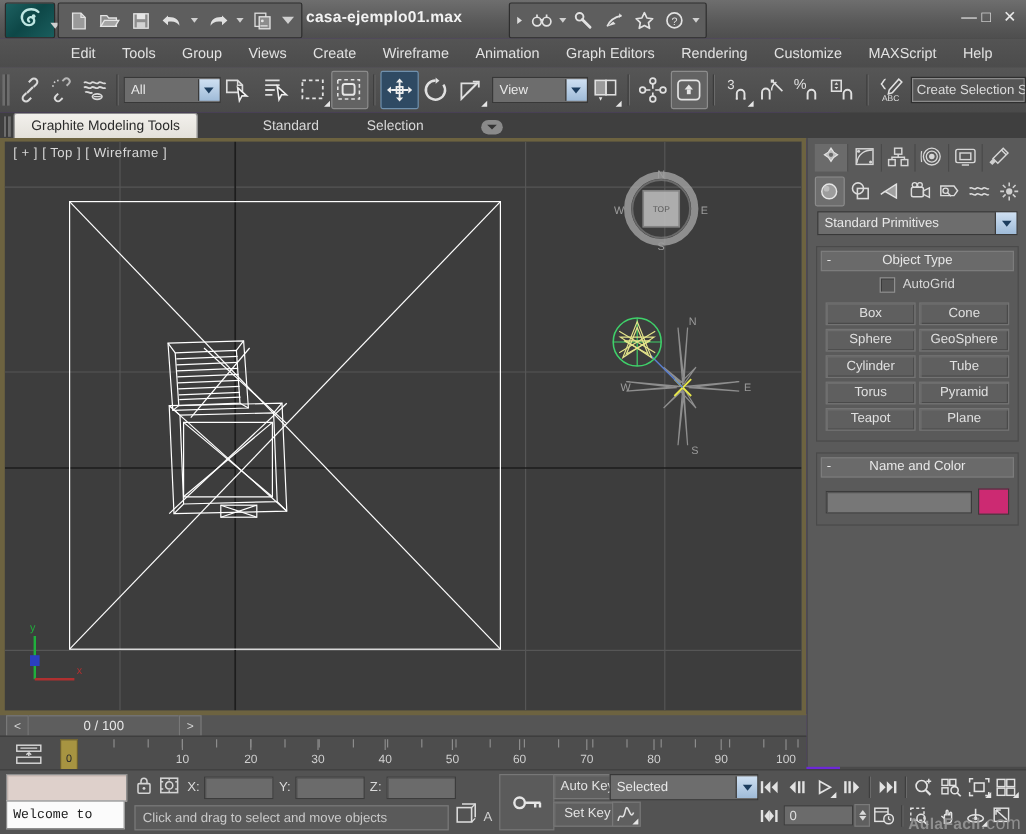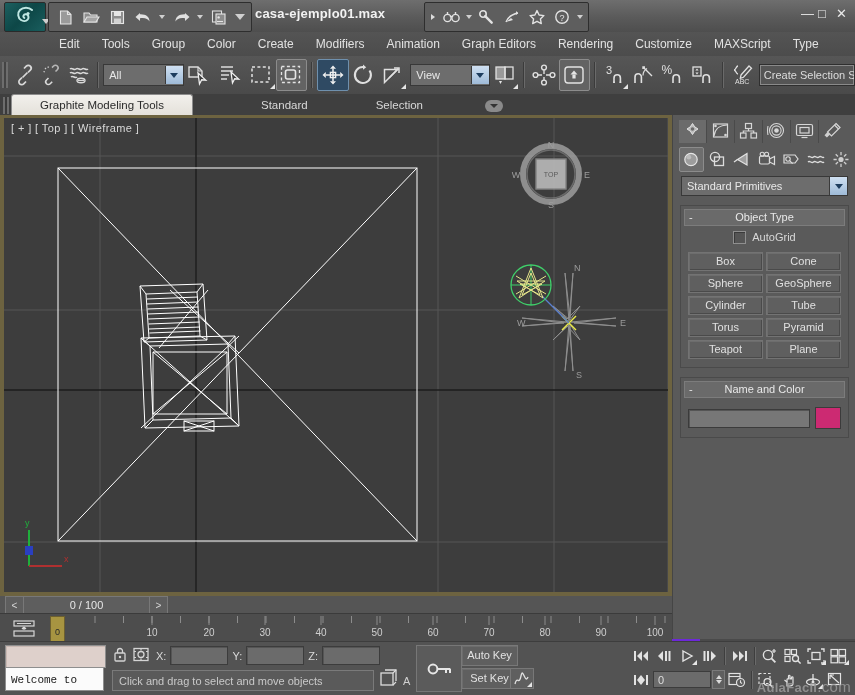--- a/index.html
+++ b/index.html
@@ -91,21 +91,21 @@
 
   
   .ribbonrow{
     position:absolute;left:0;top:94px;width:855px;height:21px;
     background:#3f3f3f;border-bottom:1px solid #7d7047;
     display:flex;align-items:flex-end;
   }
   .rgrip{width:6px;height:17px;margin:0 2px 1px 3px;
     background:repeating-linear-gradient(90deg,#6d6d6d 0 2px,#3a3a3a 2px 4px);}
   .rtab{
-    height:20px;line-height:20px;padding:0 20px;font-size:11.5px;color:#d8d8d8;
+    height:20px;line-height:20px;padding:0 6px;font-size:11.5px;color:#d8d8d8;
     text-align:center;
   }
   .rtab.active{
     background:linear-gradient(180deg,#f2f0ec 0%,#e4e1da 100%);
     color:#2b2b2b;border:1px solid #8d8d8d;border-bottom:none;
     border-radius:3px 3px 0 0;min-width:140px;
   }
   .rmore{
     width:18px;height:12px;background:#8a8a8a;border-radius:6px;
     display:flex;align-items:center;justify-content:center;margin-bottom:3px;
@@ -335,29 +335,29 @@
     <div class="winctl" id="w-min">—</div>
     <div class="winctl" id="w-max">□</div>
     <div class="winctl" id="w-close">✕</div>
   </div>
 
   <div class="menubar">
     <div style="width:48px"></div>
     <div class="menuitem">Edit</div>
     <div class="menuitem">Tools</div>
     <div class="menuitem">Group</div>
-    <div class="menuitem">Color</div>
+    <div class="menuitem">Views</div>
     <div class="menuitem">Create</div>
-    <div class="menuitem">Modifiers</div>
+    <div class="menuitem">Wireframe</div>
     <div class="menuitem">Animation</div>
     <div class="menuitem">Graph Editors</div>
     <div class="menuitem">Rendering</div>
     <div class="menuitem">Customize</div>
     <div class="menuitem">MAXScript</div>
-    <div class="menuitem">Type</div>
+    <div class="menuitem">Help</div>
   </div>
 
   <div class="maintoolbar">
     <div class="grip"></div>
 
     <div class="tbtn">
       <svg width="22" height="22" viewBox="0 0 22 22">
           <path d="M8 13.5l-2.3 2.3a2.8 2.8 0 1 0 4 4L12 17.5" fill="none" stroke="#d9d9d9" stroke-width="1.7"></path>
           <path d="M14 8.5l2.3-2.3a2.8 2.8 0 1 0-4-4L10 4.5" fill="none" stroke="#d9d9d9" stroke-width="1.7"></path>
           <path d="M8.5 13.5l5-5" stroke="#d9d9d9" stroke-width="1.7"></path>
@@ -901,20 +901,26 @@
       <svg width="30" height="16" viewBox="0 0 30 16">
           <circle cx="9" cy="8" r="4.4" fill="none" stroke="#e6e6e6" stroke-width="2"></circle>
           <path d="M13.4 8h13" stroke="#e6e6e6" stroke-width="2"></path>
           <path d="M22 8v4M26 8v4" stroke="#e6e6e6" stroke-width="2"></path>
         </svg>
     </div>
 
     <div class="akbtn" style="left:461px;top:3px;">Auto Key</div>
     <div class="akbtn" style="left:461px;top:26px;">Set Key</div>
 
+    <div class="combo" style="position:absolute;left:508px;top:3px;width:117px;">
+      <span class="cv">Selected</span>
+      <span class="carrow">
+          <i></i>
+        </span>
+    </div>
 
     <div style="position:absolute;left:510px;top:26px;width:22px;height:19px;background:#5f5f5f;border:1px solid #787878;display:flex;align-items:center;justify-content:center;">
       <svg width="16" height="14" viewBox="0 0 16 14">
           <path d="M1 12c2-9 4 2 6-8s4 9 7 1" fill="none" stroke="#e0e0e0" stroke-width="1.3"></path>
         </svg>
       <span class="cornerflag"></span>
     </div>
     <div class="kfbtn" style="left:536px;top:26px;width:88px;margin-top:48px;">Key Filters...</div>
 
     <div class="playnav">

